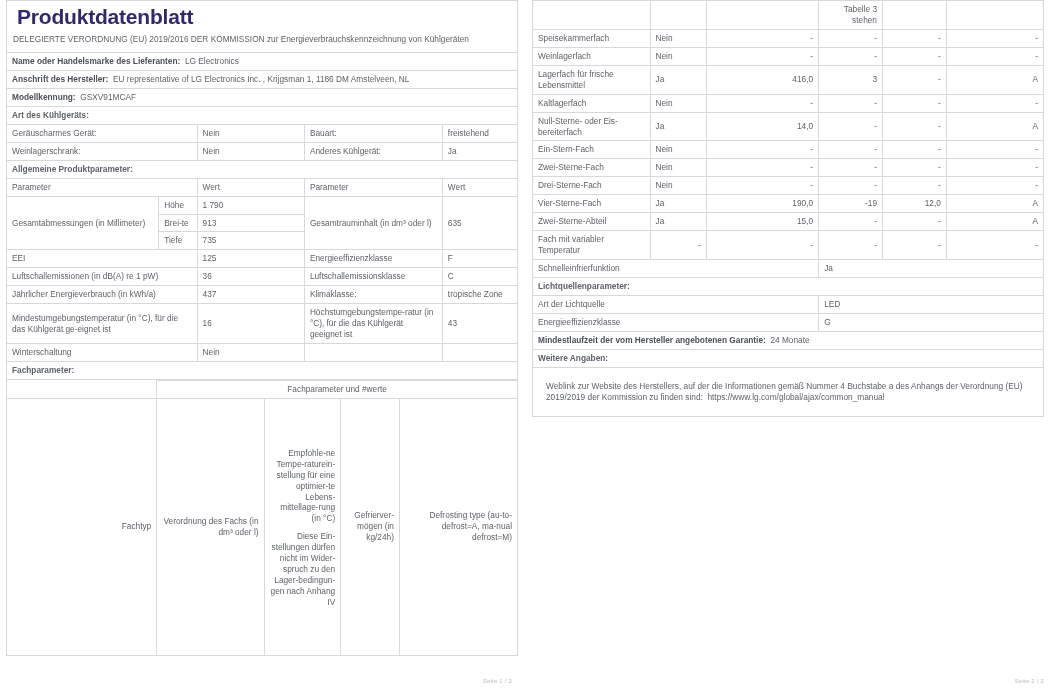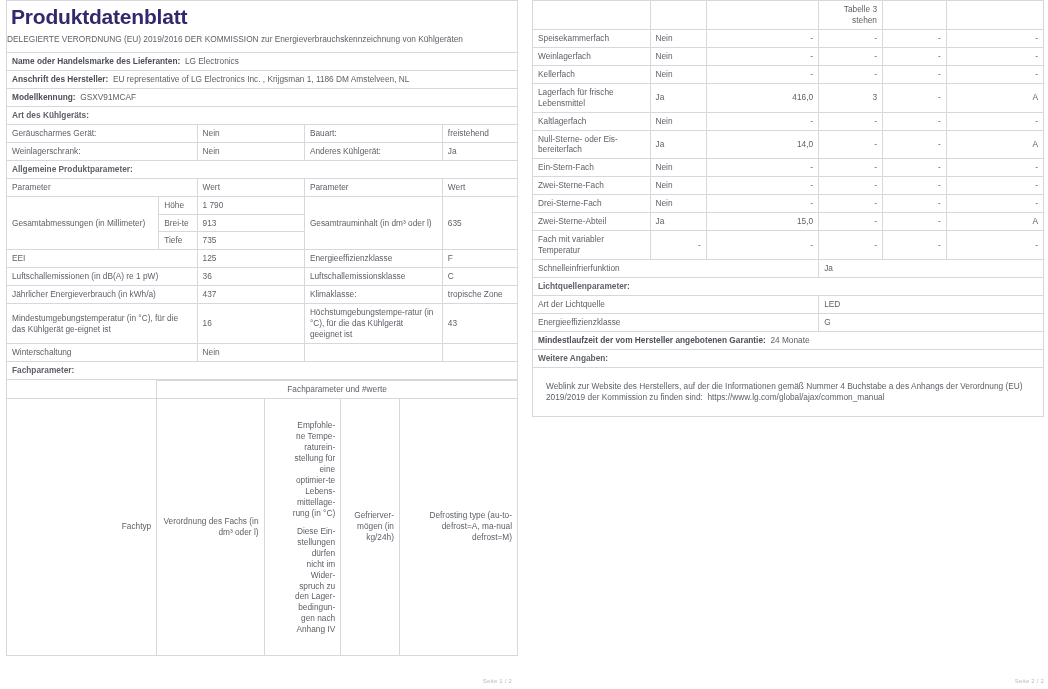--- a/index.html
+++ b/index.html
@@ -83,21 +83,21 @@
         <colgroup>
           <col style="width:29.8%">
             <col style="width:7.5%">
             <col style="width:21.0%">
           <col style="width:27.0%">
             <col style="width:14.7%">
         </colgroup>
 
         <tbody>
             <tr>
-          <td colspan="5" style="padding:2px 6px 7px 0;">
+          <td colspan="5" style="padding:2px 6px 7px 6px;">
             <div class="doc-title">Produktdatenblatt</div>
             <div class="subtitle">DELEGIERTE VERORDNUNG (EU) 2019/2016 DER KOMMISSION zur Energieverbrauchskennzeichnung von Kühlgeräten</div>
           </td>
         </tr>
 
         <tr>
           <td colspan="5">
             <span class="b">Name oder Handelsmarke des Lieferanten:</span>
             <span class="kv">&nbsp;</span><span>LG Electronics</span>
           </td>
@@ -211,21 +211,21 @@
             <col style="width:23.1%">
         </colgroup>
         <tbody>
             <tr>
           <td class="nb-top" style="border-left:1px solid #d6d8dc;border-top:none;">&nbsp;</td>
           <td colspan="4" class="hdrcell">Fachparameter und #werte</td>
         </tr>
         <tr>
           <td class="ctr mid" style="height:250px;">Fachtyp</td>
           <td class="ctr mid">Verordnung des Fachs (in dm³ oder l)</td>
-          <td class="ctr top" style="padding-top:5px;padding-left:28px;">
+          <td class="ctr top" style="padding-top:5px;">
             <div>Empfohle-ne Tempe-raturein-stellung für eine optimier-te Lebens-mittellage-rung (in °C)</div>
             <div style="height:7px;"></div>
             <div>Diese Ein-stellungen dürfen nicht im Wider-spruch zu den Lager-bedingun-gen nach Anhang IV</div>
           </td>
           <td class="ctr mid">Gefrierver-mögen (in kg/24h)</td>
           <td class="ctr mid">Defrosting type (au-to-defrost=A, ma-nual defrost=M)</td>
         </tr>
       </tbody>
         </table>
 
@@ -266,28 +266,20 @@
         </tr>
         <tr>
           <td>Weinlagerfach</td>
           <td>Nein</td>
           <td class="ctr">-</td>
           <td class="ctr">-</td>
           <td class="ctr">-</td>
           <td class="ctr">-</td>
         </tr>
         <tr>
-          <td>Kellerfach</td>
-          <td>Nein</td>
-          <td class="ctr">-</td>
-          <td class="ctr">-</td>
-          <td class="ctr">-</td>
-          <td class="ctr">-</td>
-        </tr>
-        <tr>
           <td>Lagerfach für frische Lebensmittel</td>
           <td>Ja</td>
           <td class="ctr">416,0</td>
           <td class="ctr">3</td>
           <td class="ctr">-</td>
           <td class="ctr">A</td>
         </tr>
         <tr>
           <td>Kaltlagerfach</td>
           <td>Nein</td>
@@ -320,20 +312,28 @@
           <td class="ctr">-</td>
           <td class="ctr">-</td>
         </tr>
         <tr>
           <td>Drei-Sterne-Fach</td>
           <td>Nein</td>
           <td class="ctr">-</td>
           <td class="ctr">-</td>
           <td class="ctr">-</td>
           <td class="ctr">-</td>
+        </tr>
+        <tr>
+          <td>Vier-Sterne-Fach</td>
+          <td>Ja</td>
+          <td class="ctr">190,0</td>
+          <td class="ctr">-19</td>
+          <td class="ctr">12,0</td>
+          <td class="ctr">A</td>
         </tr>
         <tr>
           <td>Zwei-Sterne-Abteil</td>
           <td>Ja</td>
           <td class="ctr">15,0</td>
           <td class="ctr">-</td>
           <td class="ctr">-</td>
           <td class="ctr">A</td>
         </tr>
         <tr>

